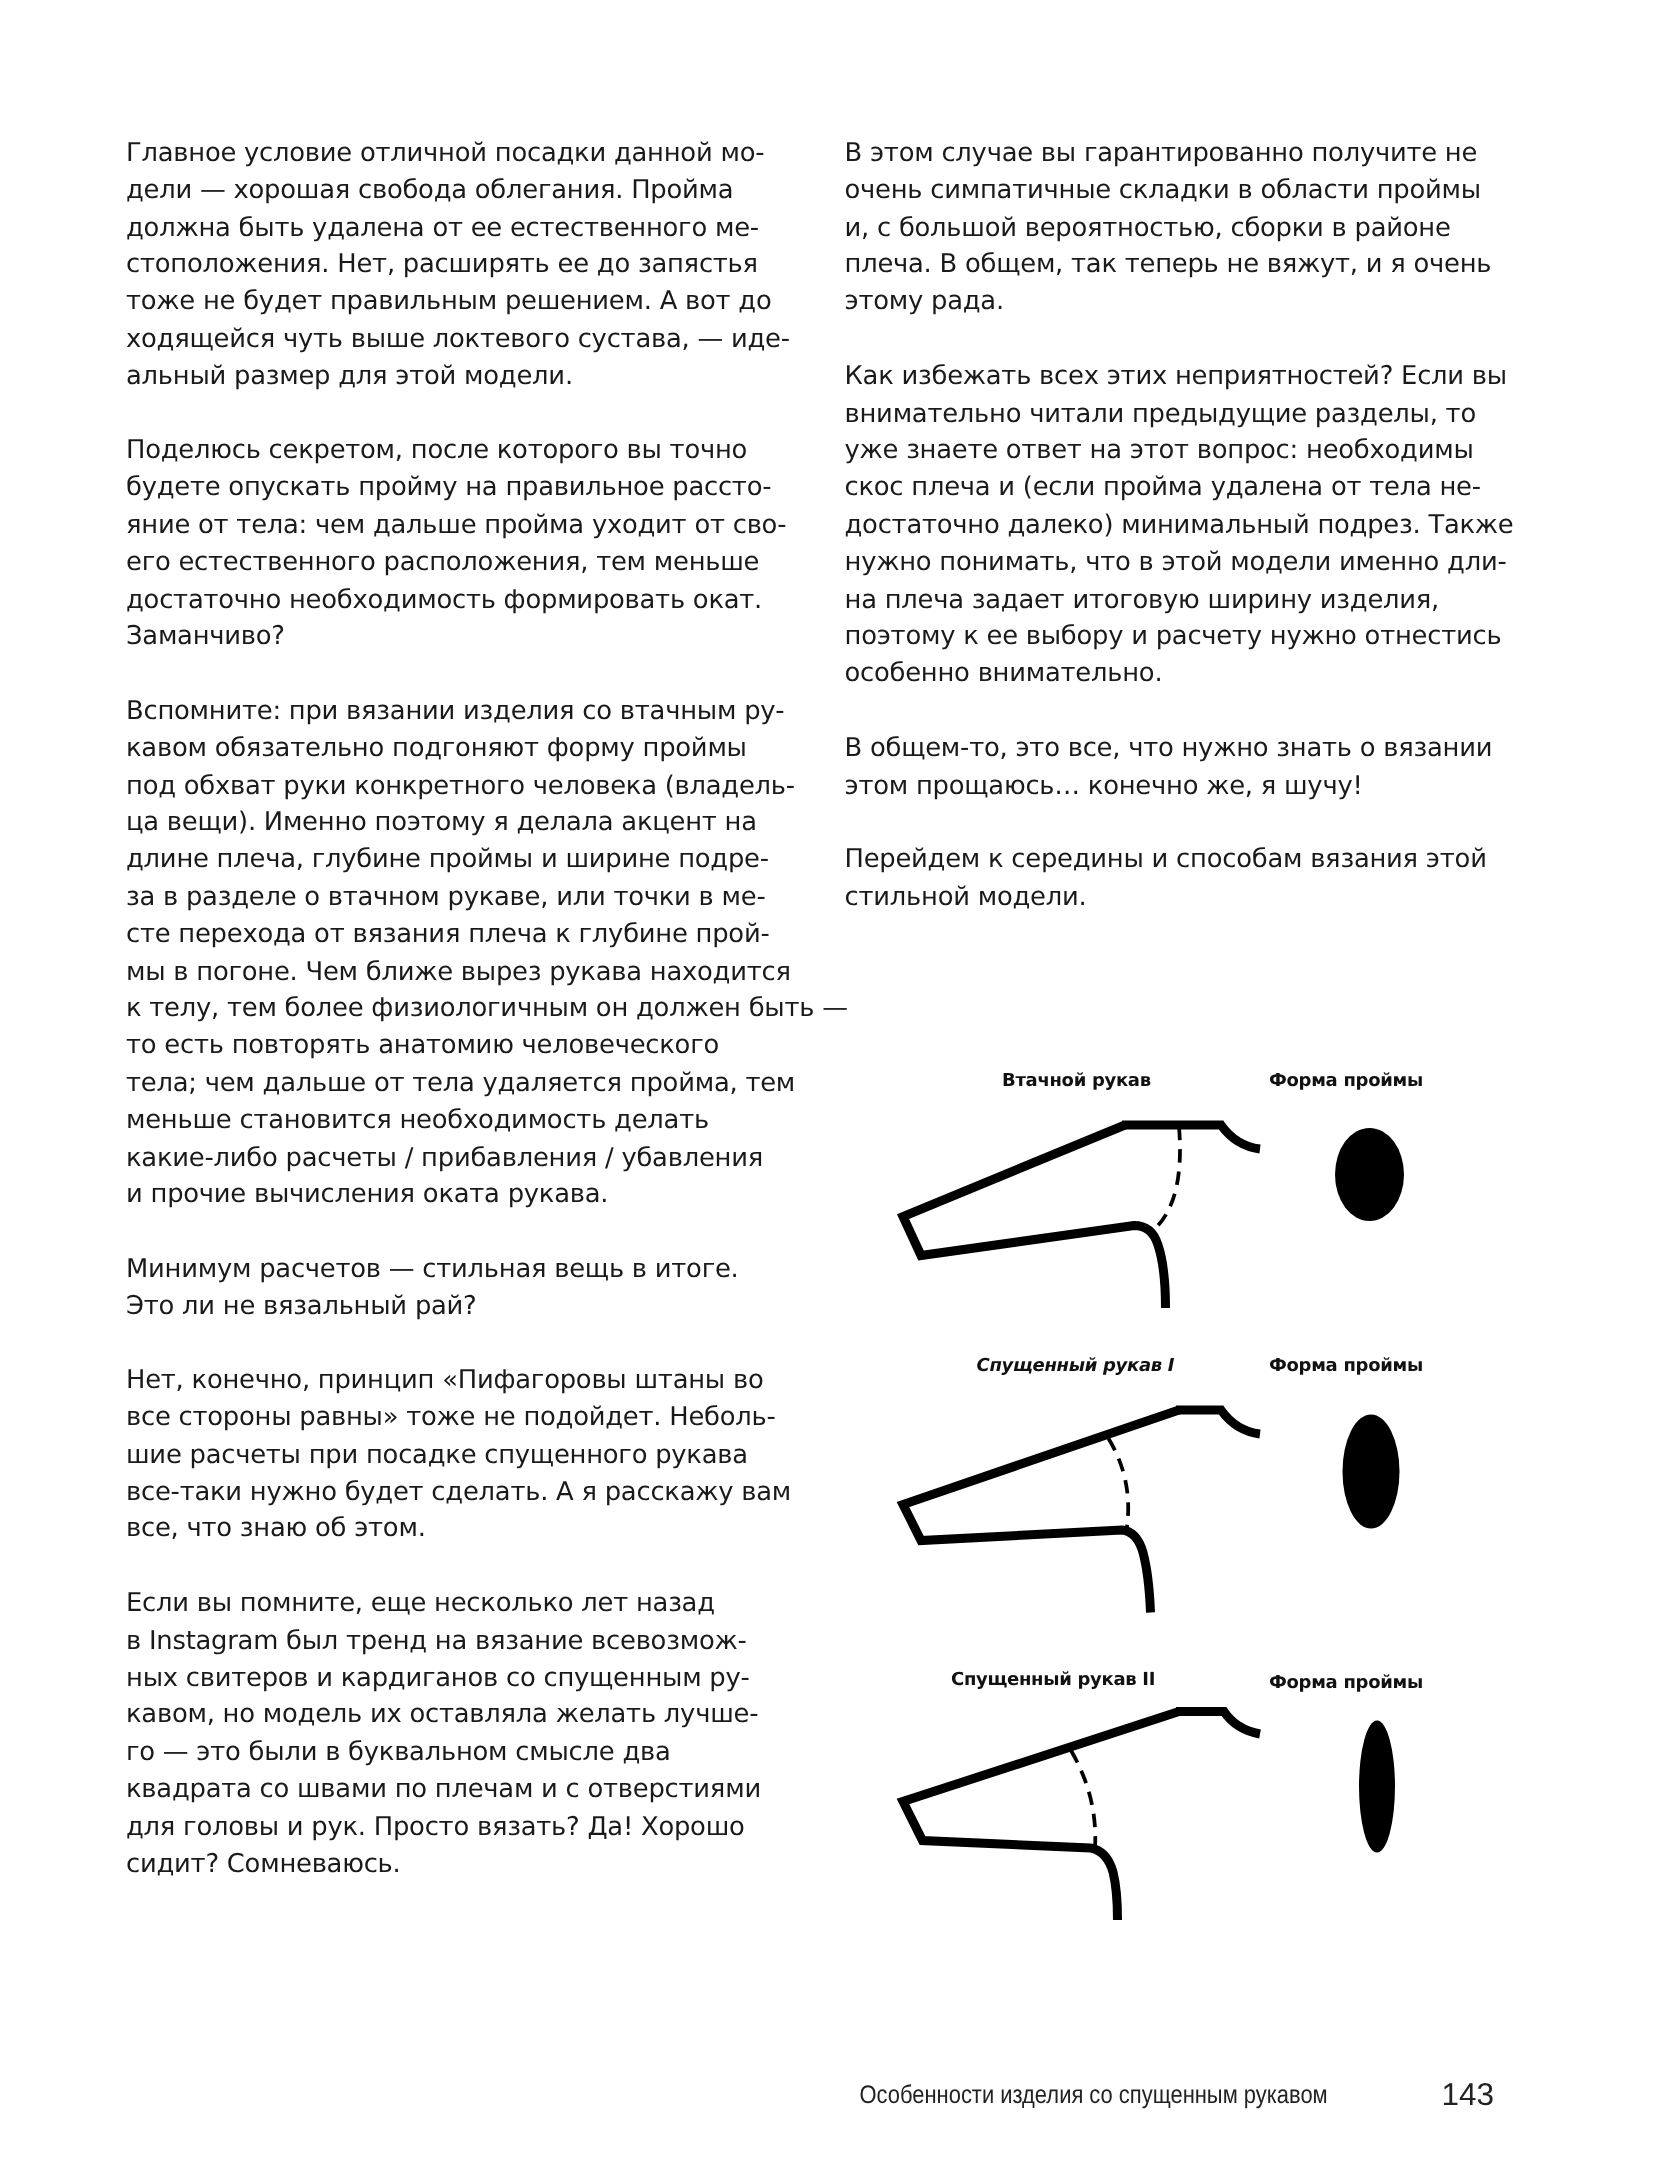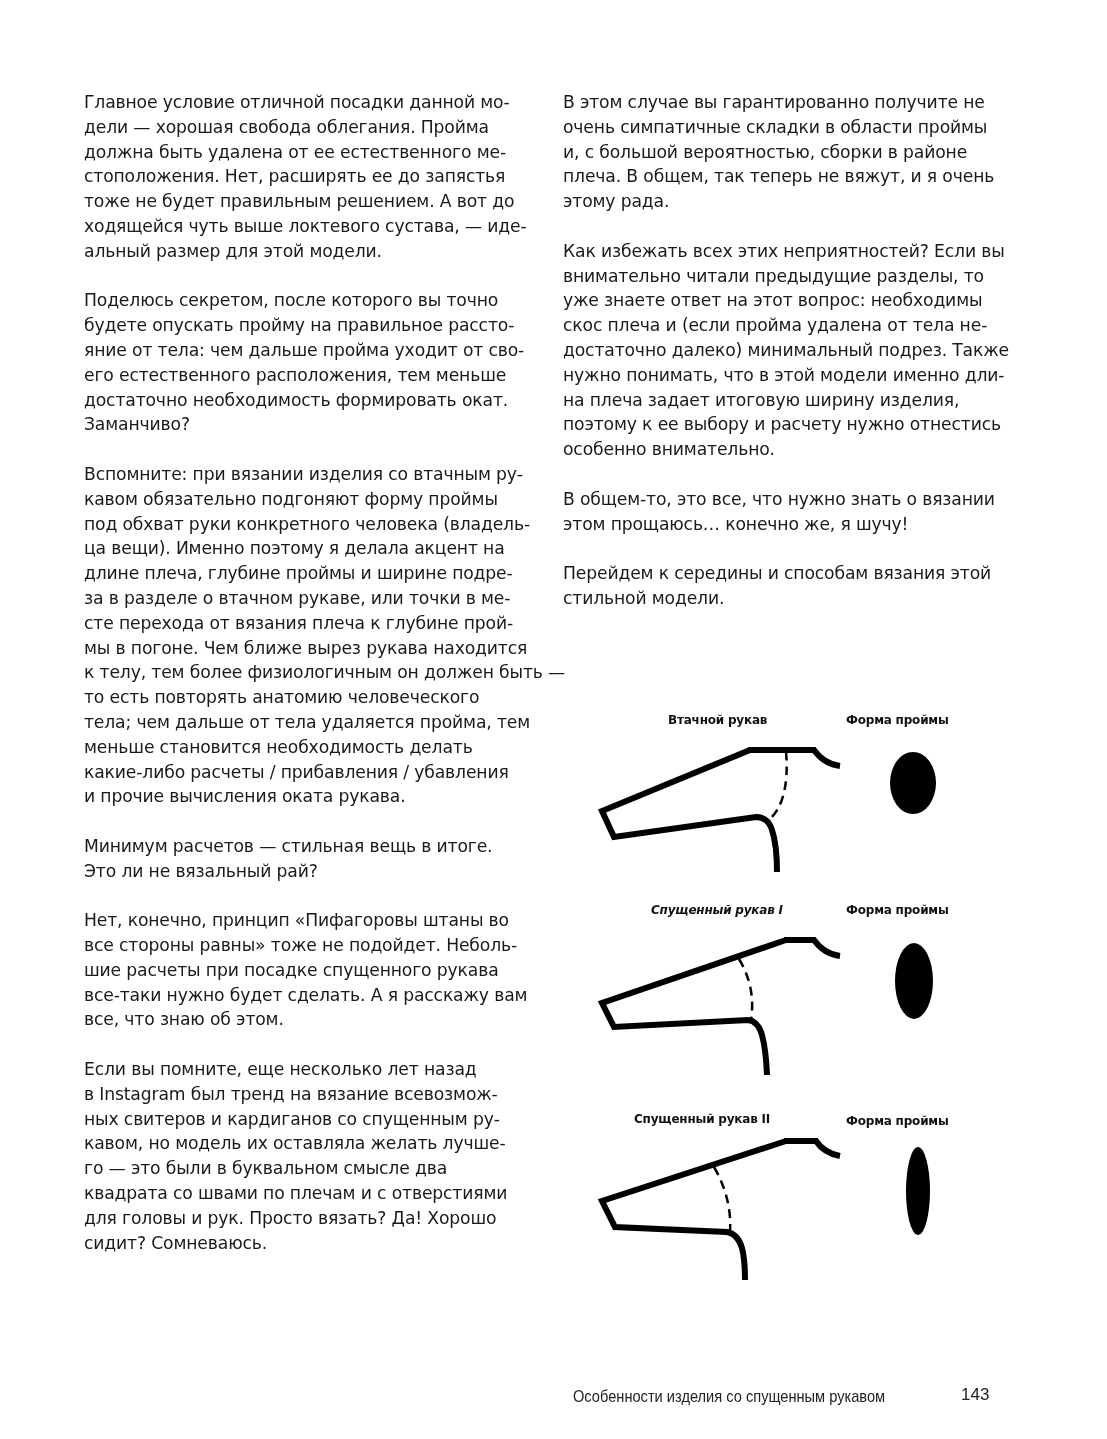--- a/index.html
+++ b/index.html
@@ -8,21 +8,21 @@
   .col { position: absolute; top: 90px; width: 470px; }
   .col-left { left: 84px; }
   .col-right { left: 563px; }
   .para { margin: 0 0 24.8px 0; font-size: 17.2px; line-height: 24.8px; letter-spacing: -0.15px; white-space: nowrap; }
   .line { display: block; }
   .figure { position: absolute; left: 590px; width: 400px; height: 200px; }
   .fig-svg { position: absolute; left: 0; top: 0; }
   .fig-title { position: absolute; font-size: 12px; font-weight: 600; letter-spacing: -0.2px; color: #111; white-space: nowrap; }
   .footer { position: absolute; top: 1347px; left: 0; width: 1107px; height: 30px; margin-top: 40px; }
   .running-head { position: absolute; left: 573px; top: 0; font-family: "Liberation Sans", sans-serif; font-size: 17px; color: #222; transform: scaleX(0.86); transform-origin: left top; white-space: nowrap; }
-  .page-number { position: absolute; left: 961px; top: -2px; font-family: "Liberation Sans", sans-serif; font-size: 17px; color: #222; }
+  .page-number { position: absolute; left: 961px; top: -2px; font-family: "Liberation Sans", sans-serif; font-size: 21px; color: #222; }
 </style>
 </head>
 <body>
 
 <div class="col col-left">
   <p class="para">
     <span class="line">Главное условие отличной посадки данной мо-</span>
     <span class="line">дели — хорошая свобода облегания. Пройма</span>
     <span class="line">должна быть удалена от ее естественного ме-</span>
     <span class="line">стоположения. Нет, расширять ее до запястья</span>

